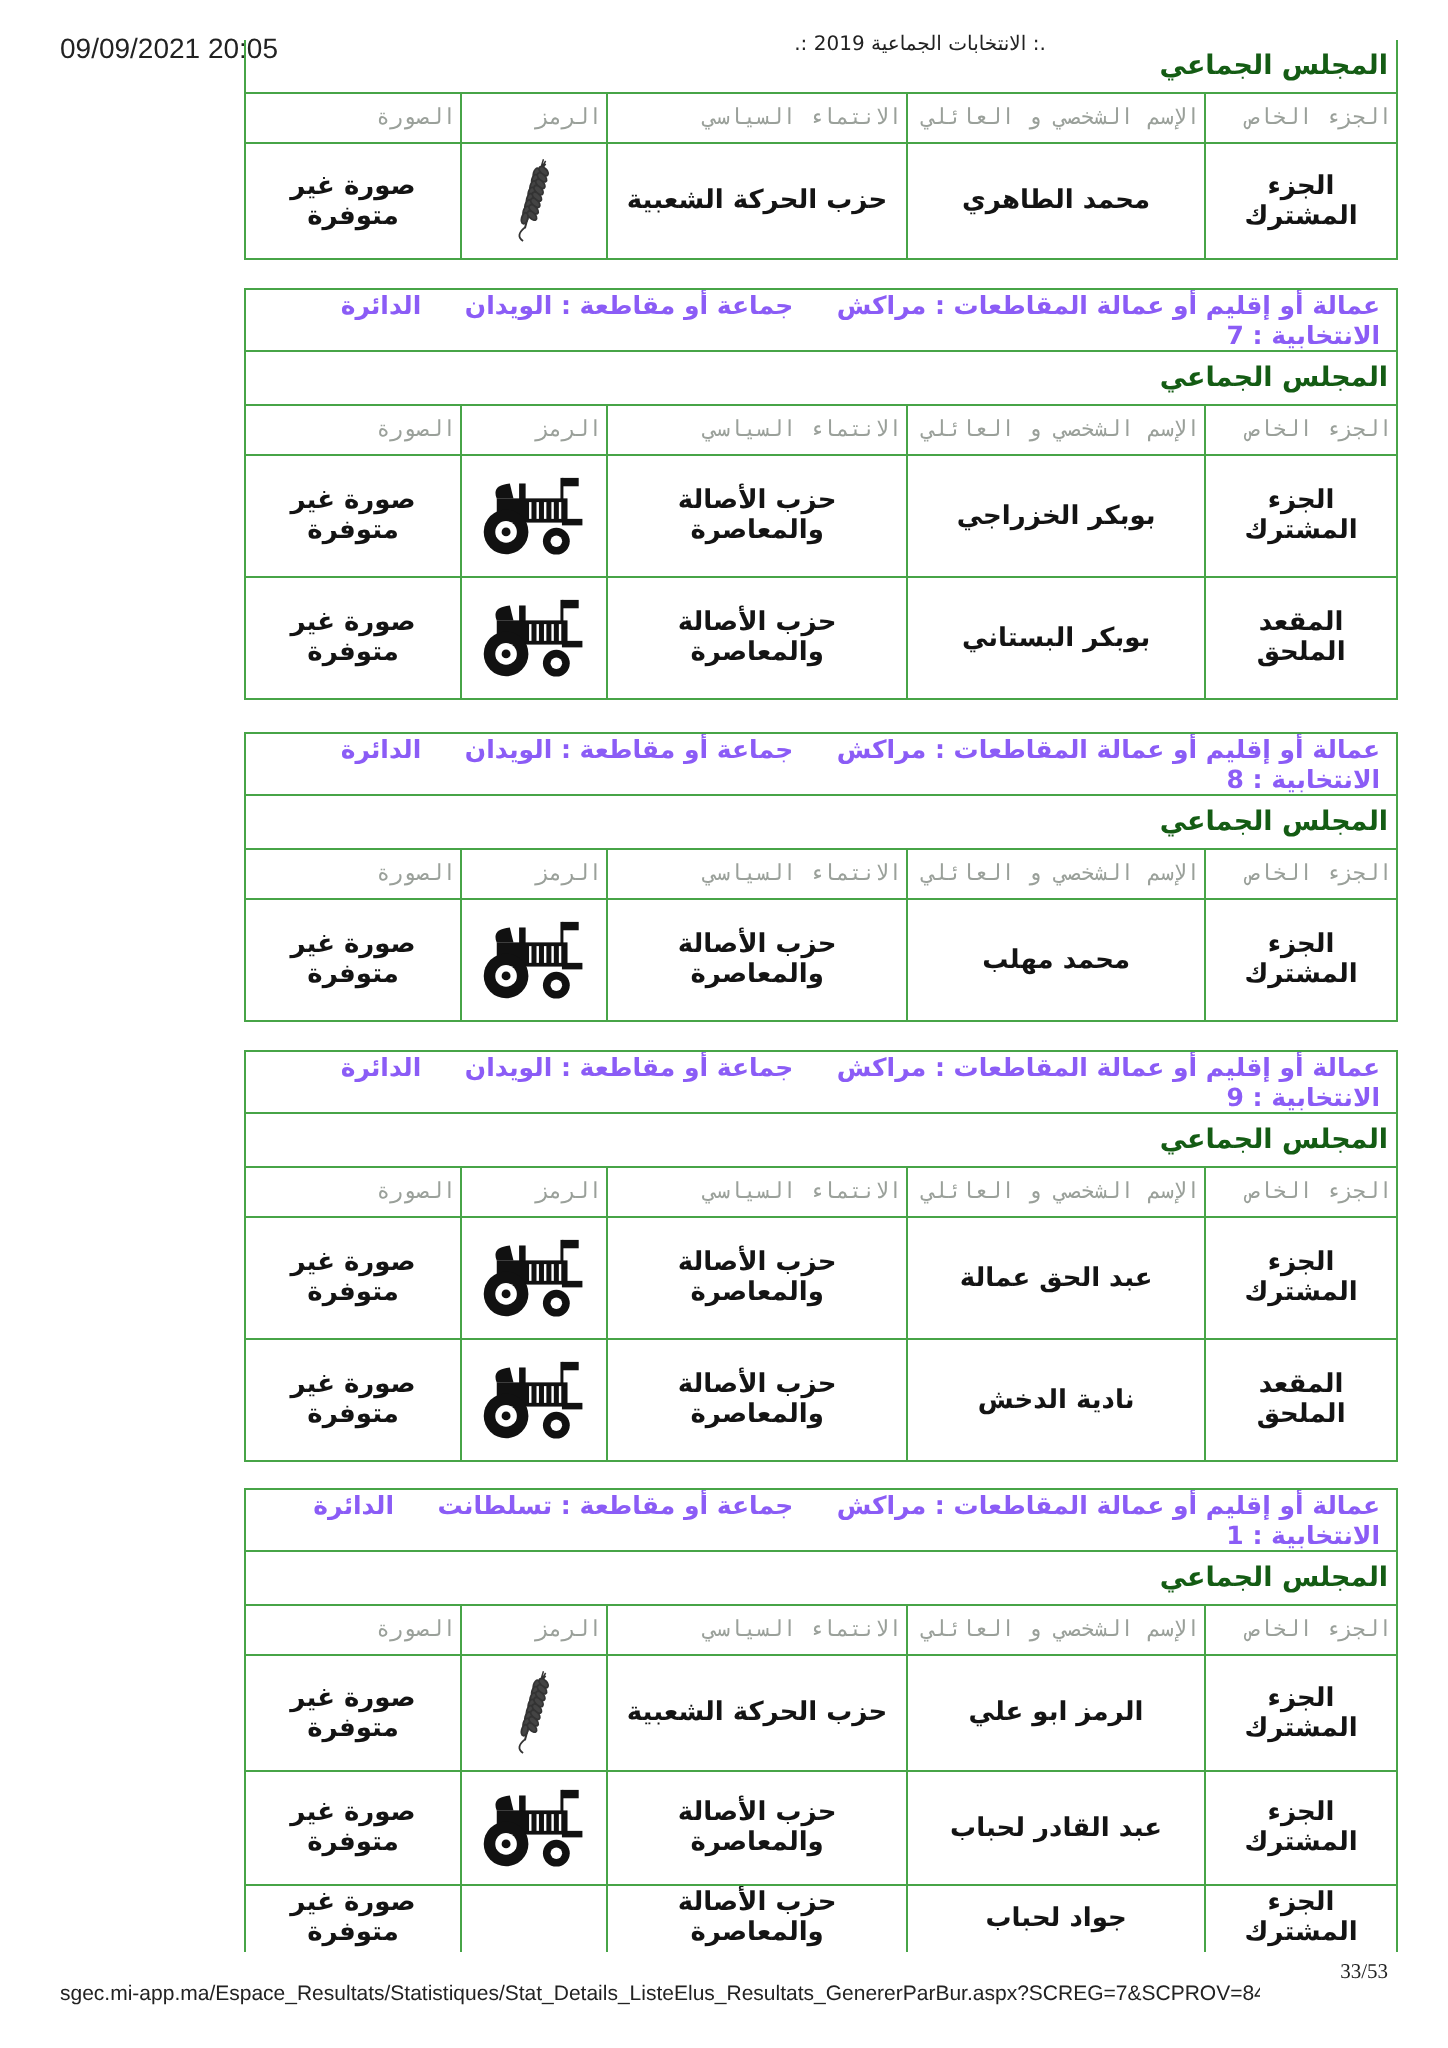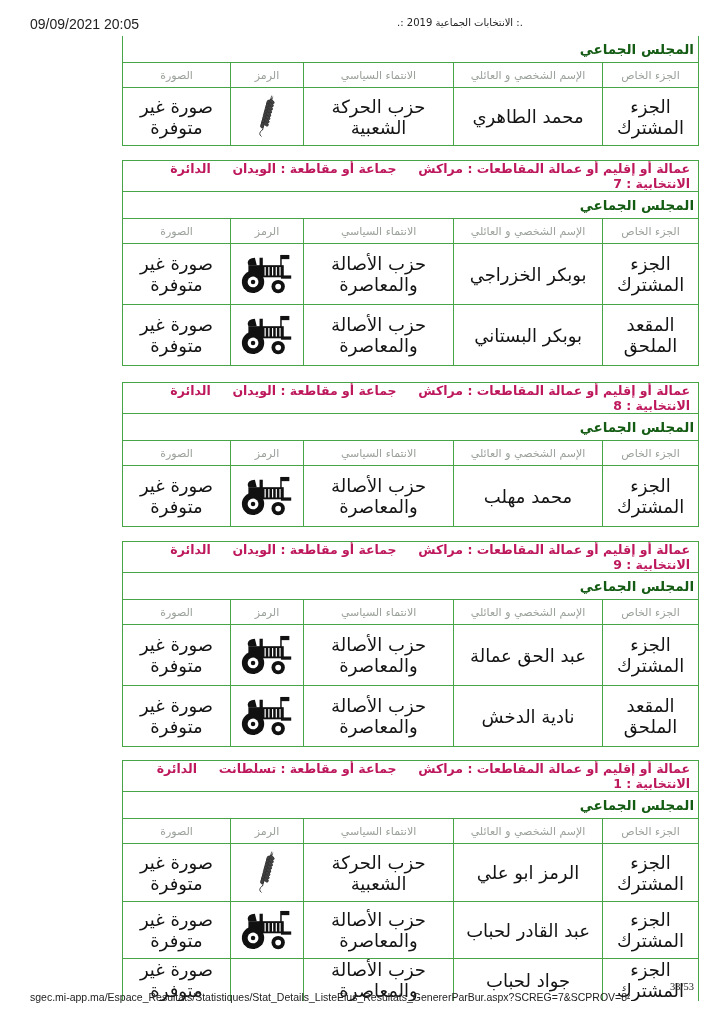--- a/index.html
+++ b/index.html
@@ -19,43 +19,43 @@
   .print-url{
     position:absolute;top:991px;left:30px;width:600px;
     font-family:"Liberation Sans",sans-serif;font-size:10.5px;color:#222;
     white-space:nowrap;overflow:hidden;
   }
   .print-page{
     position:absolute;top:981px;right:30px;
     font-family:Liberation Serif, serif;font-size:10.5px;color:#222;
   }
   
-  .content{position:absolute;top:36px;left:80px;width:578px;padding-left:42px;}
+  .content{position:absolute;top:20px;left:80px;width:578px;padding-left:42px;}
   table.res{
     border-collapse:collapse;table-layout:fixed;width:576px;direction:rtl;
     font-family:"DejaVu Sans",sans-serif;
   }
   table.res td{border:1px solid #47a447;overflow:hidden;}
   col.c-part{width:96px;}  col.c-name{width:149px;} col.c-party{width:150px;}
   col.c-sym{width:73px;}   col.c-photo{width:108px;}
   tr.band td{
-    height:30px;color:#be185d;font-weight:bold;font-size:12.5px;
+    height:30px;color:#8b5cf6;font-weight:bold;font-size:12.5px;
     text-align:right;padding:0 8px;white-space:pre-wrap;
   }
   tr.council td{
     height:26px;color:#145c14;font-weight:bold;font-size:13.5px;
     text-align:right;padding:0 4px;
   }
   tr.cols td{
     height:24px;color:#9aa09a;font-size:11px;font-weight:normal;
-    text-align:center;padding:0 2px;
+    text-align:right;padding:0 2px;font-family:Liberation Mono, monospace;
   }
   tr.data td{
     text-align:center;vertical-align:middle;color:#141414;
-    font-weight:normal;font-size:18px;padding:0 3px;
+    font-weight:bold;font-size:13px;padding:0 3px;
   }
   tr.h58{height:58px;} tr.h61{height:61px;} tr.h33{height:33px;}
   tr.noTop td{border-top:none;}
   tr.cutRow td{border-bottom:none;}
   .mb14{margin-bottom:14px;} .mb16{margin-bottom:16px;} .mb13{margin-bottom:13px;}
   .sym-wheat{width:20px;height:45px;display:inline-block;vertical-align:middle;}
   .sym-tractor{width:54px;height:43px;display:inline-block;vertical-align:middle;}
 </style>
 </head>
 <body>

